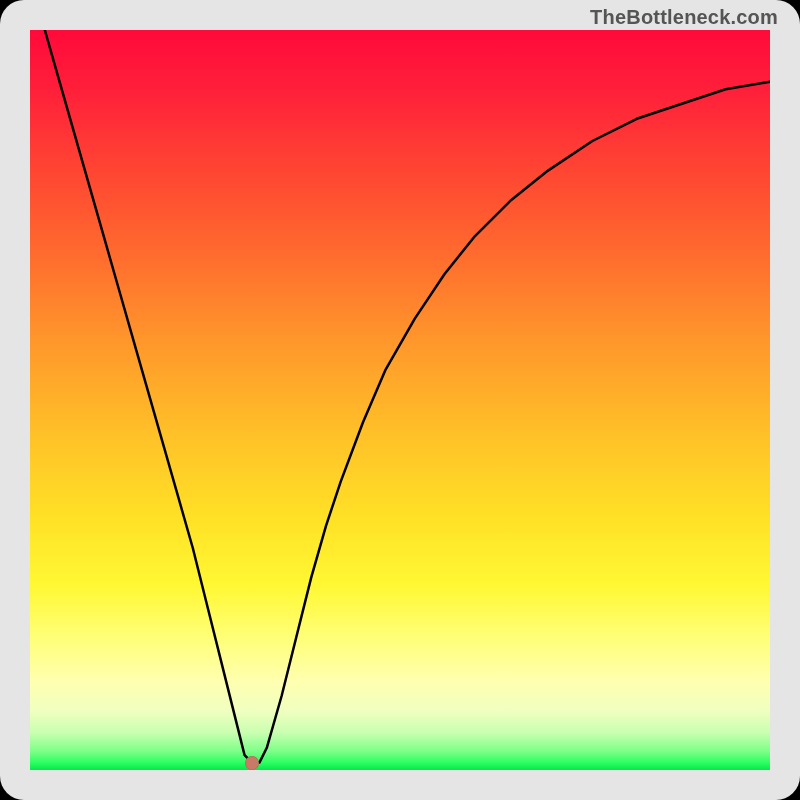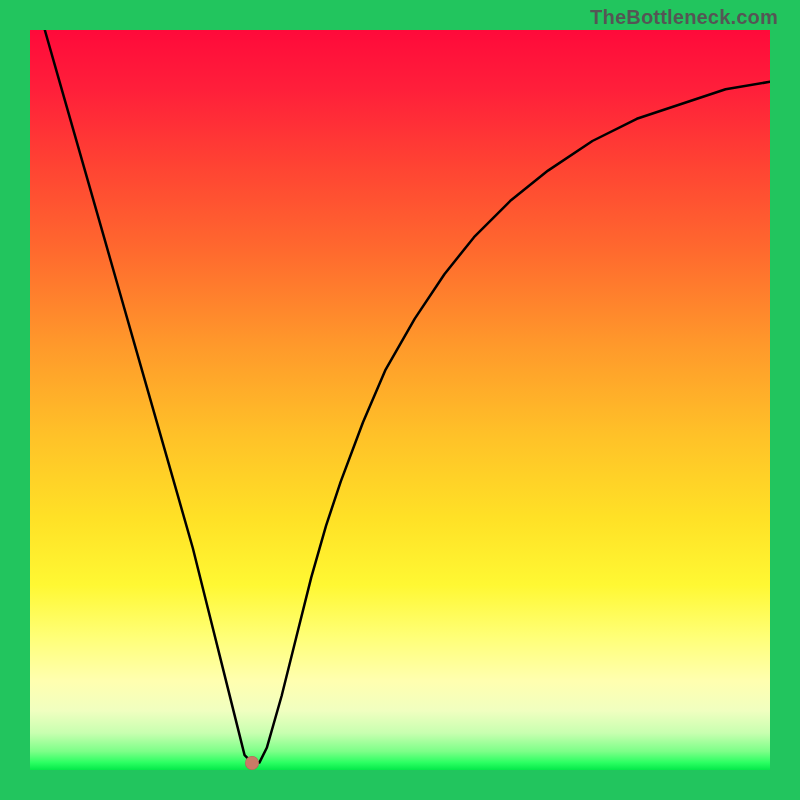--- a/index.html
+++ b/index.html
@@ -8,21 +8,22 @@
     width: 800px;
     height: 800px;
     background: #000;
     overflow: hidden;
     font-family: Arial, Helvetica, sans-serif;
   }
   .frame {
     position: relative;
     width: 800px;
     height: 800px;
-    background: #22c55e;
+    background: #e5e5e5;
+    border-radius: 24px;
   }
   .plot-area {
     position: absolute;
     left: 30px;
     top: 30px;
     width: 740px;
     height: 740px;
     
     background: linear-gradient(
       to bottom,

